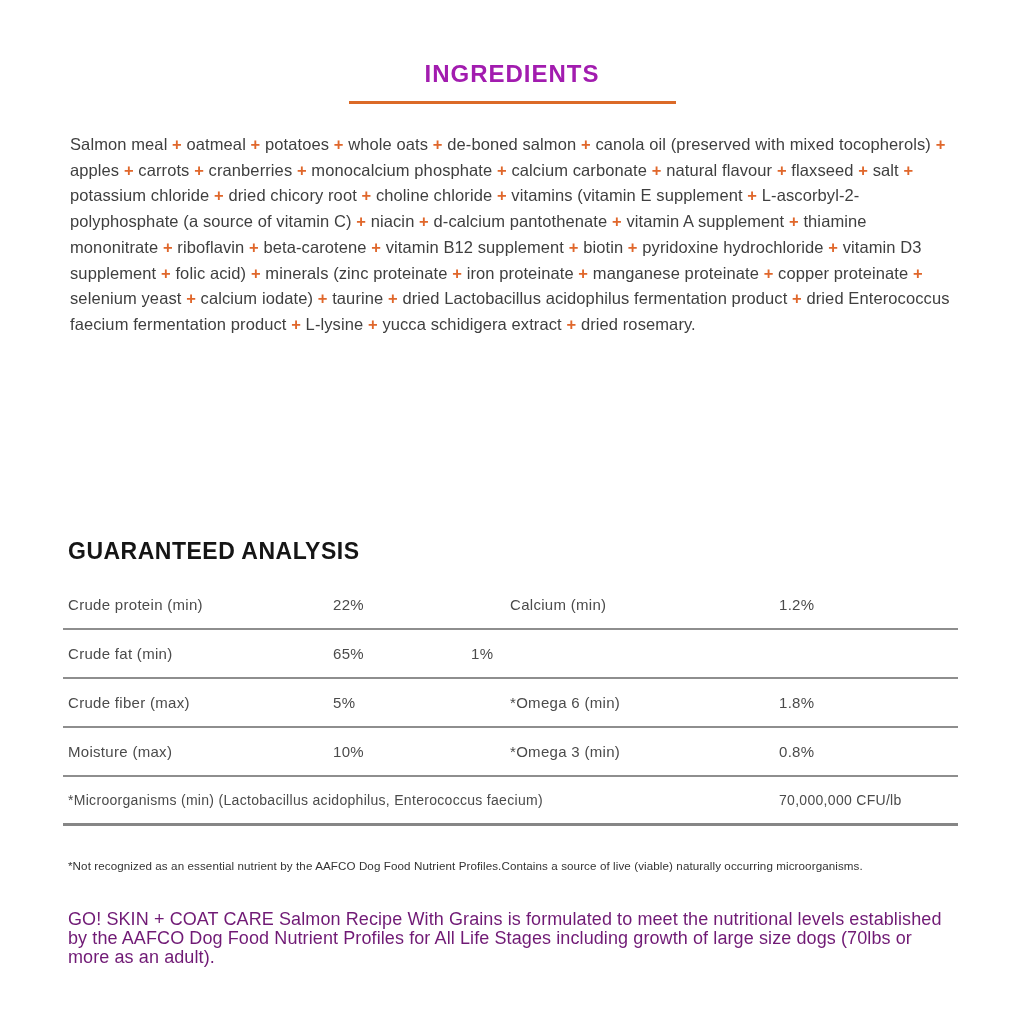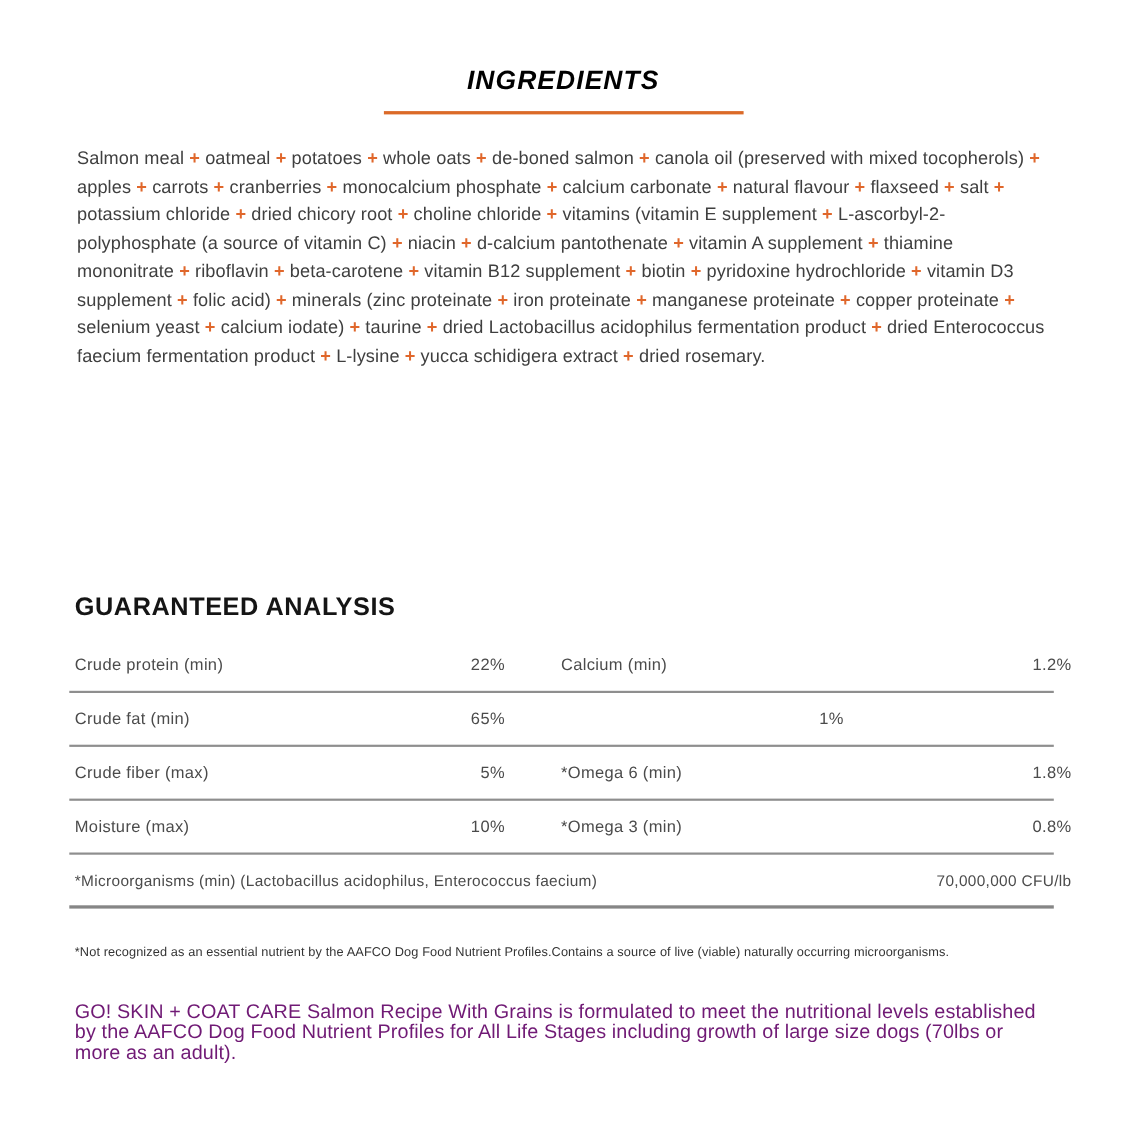--- a/index.html
+++ b/index.html
@@ -11,22 +11,21 @@
   }
   .page { width: 1024px; height: 1024px; overflow: hidden; background: #ffffff; }
 
   
   .ingredients-section { padding-top: 60px; }
   .ingredients-title {
     text-align: center;
     font-size: 24px;
     font-weight: 700;
     letter-spacing: 1px;
-    color: #000000;
-    font-style: italic;
+    color: #a21caf;
   }
   .accent-divider {
     width: 327px;
     height: 3px;
     background: #db6a28;
     margin: 13px auto 28px auto;
     border: none;
   }
   .ingredients-text {
     width: 884px;
@@ -61,21 +60,21 @@
     align-items: center;
     height: 49px;
     border-bottom: 2px solid #8e8e8e;
     font-size: 15px;
     color: #4b4b4b;
     letter-spacing: 0.3px;
     gap: 12px;
   }
   .ga-label { padding-left: 5px; text-align: left; }
   .ga-label2 { padding-left: 39px; }
-  .ga-value { text-align: right; }
+  .ga-value { text-align: left; }
   .ga-footer-row { font-size: 14px; border-bottom-width: 3px; border-bottom-color: #868686; }
   .ga-footer-row .ga-span3 { grid-column: 1 / 4; }
 
   
   .footnote-asterisk {
     margin-top: 33px;
     padding-left: 5px;
     font-size: 11.6px;
     color: #333333;
     letter-spacing: 0.1px;

